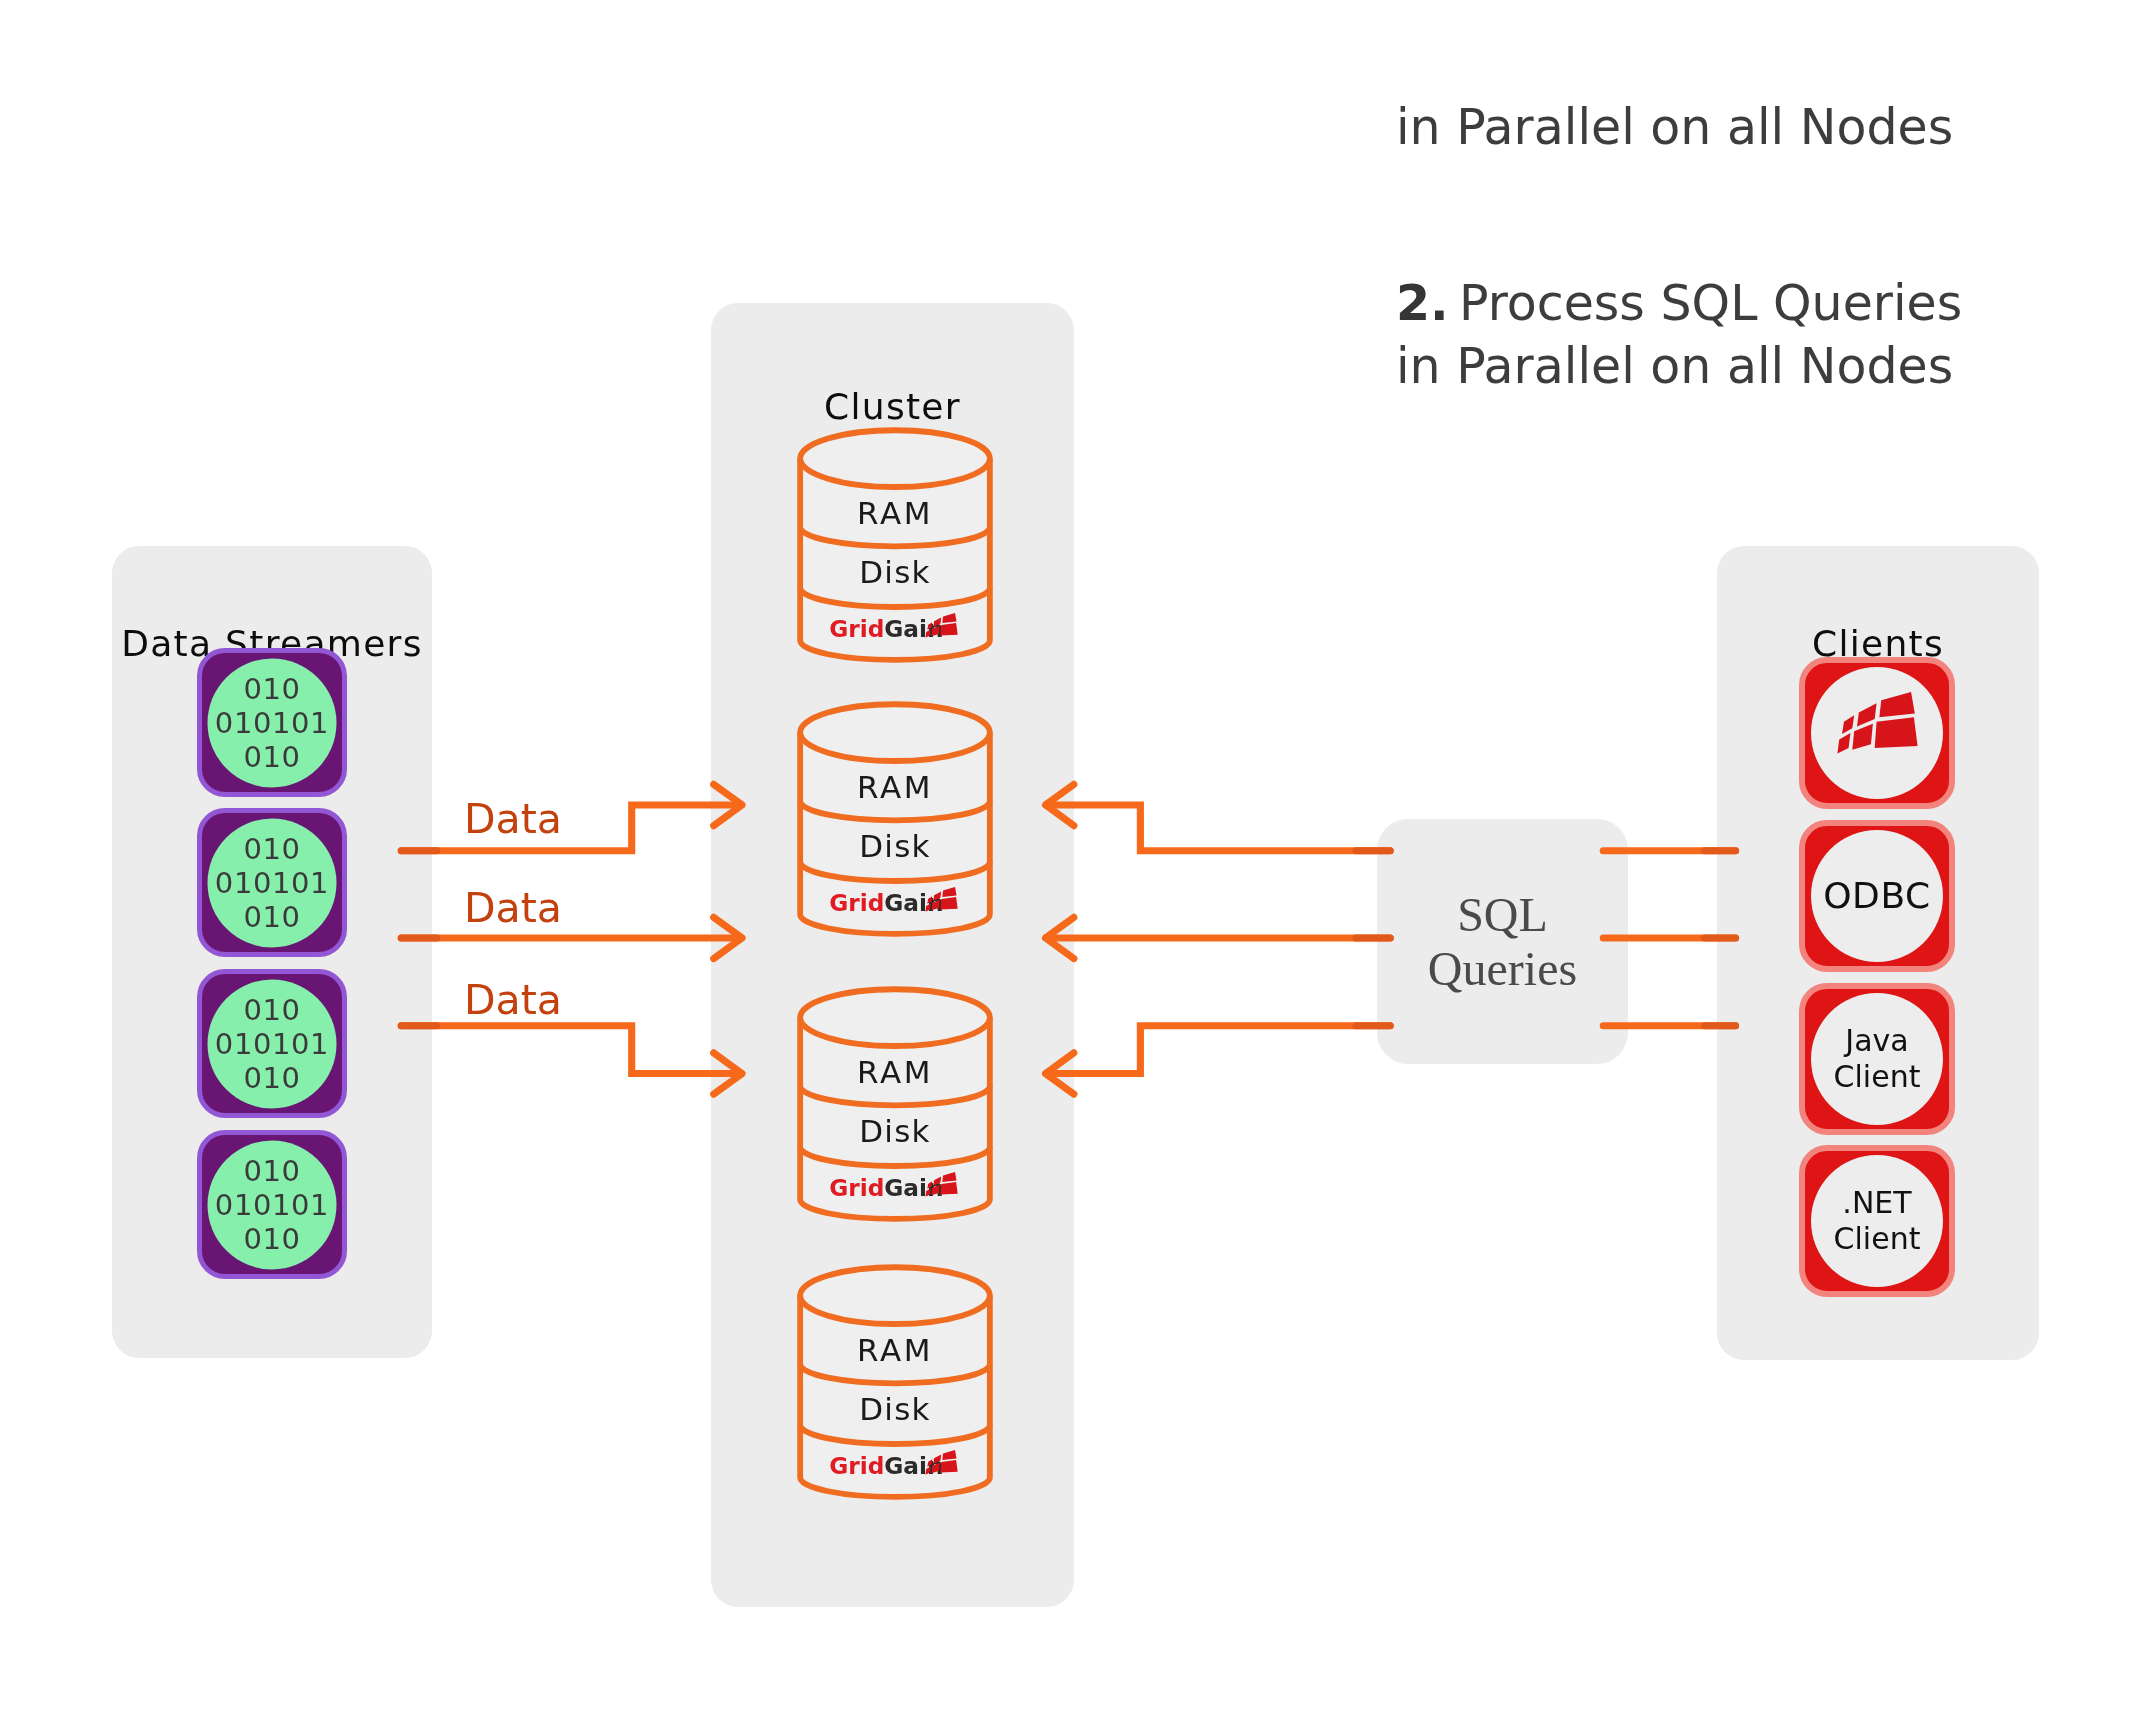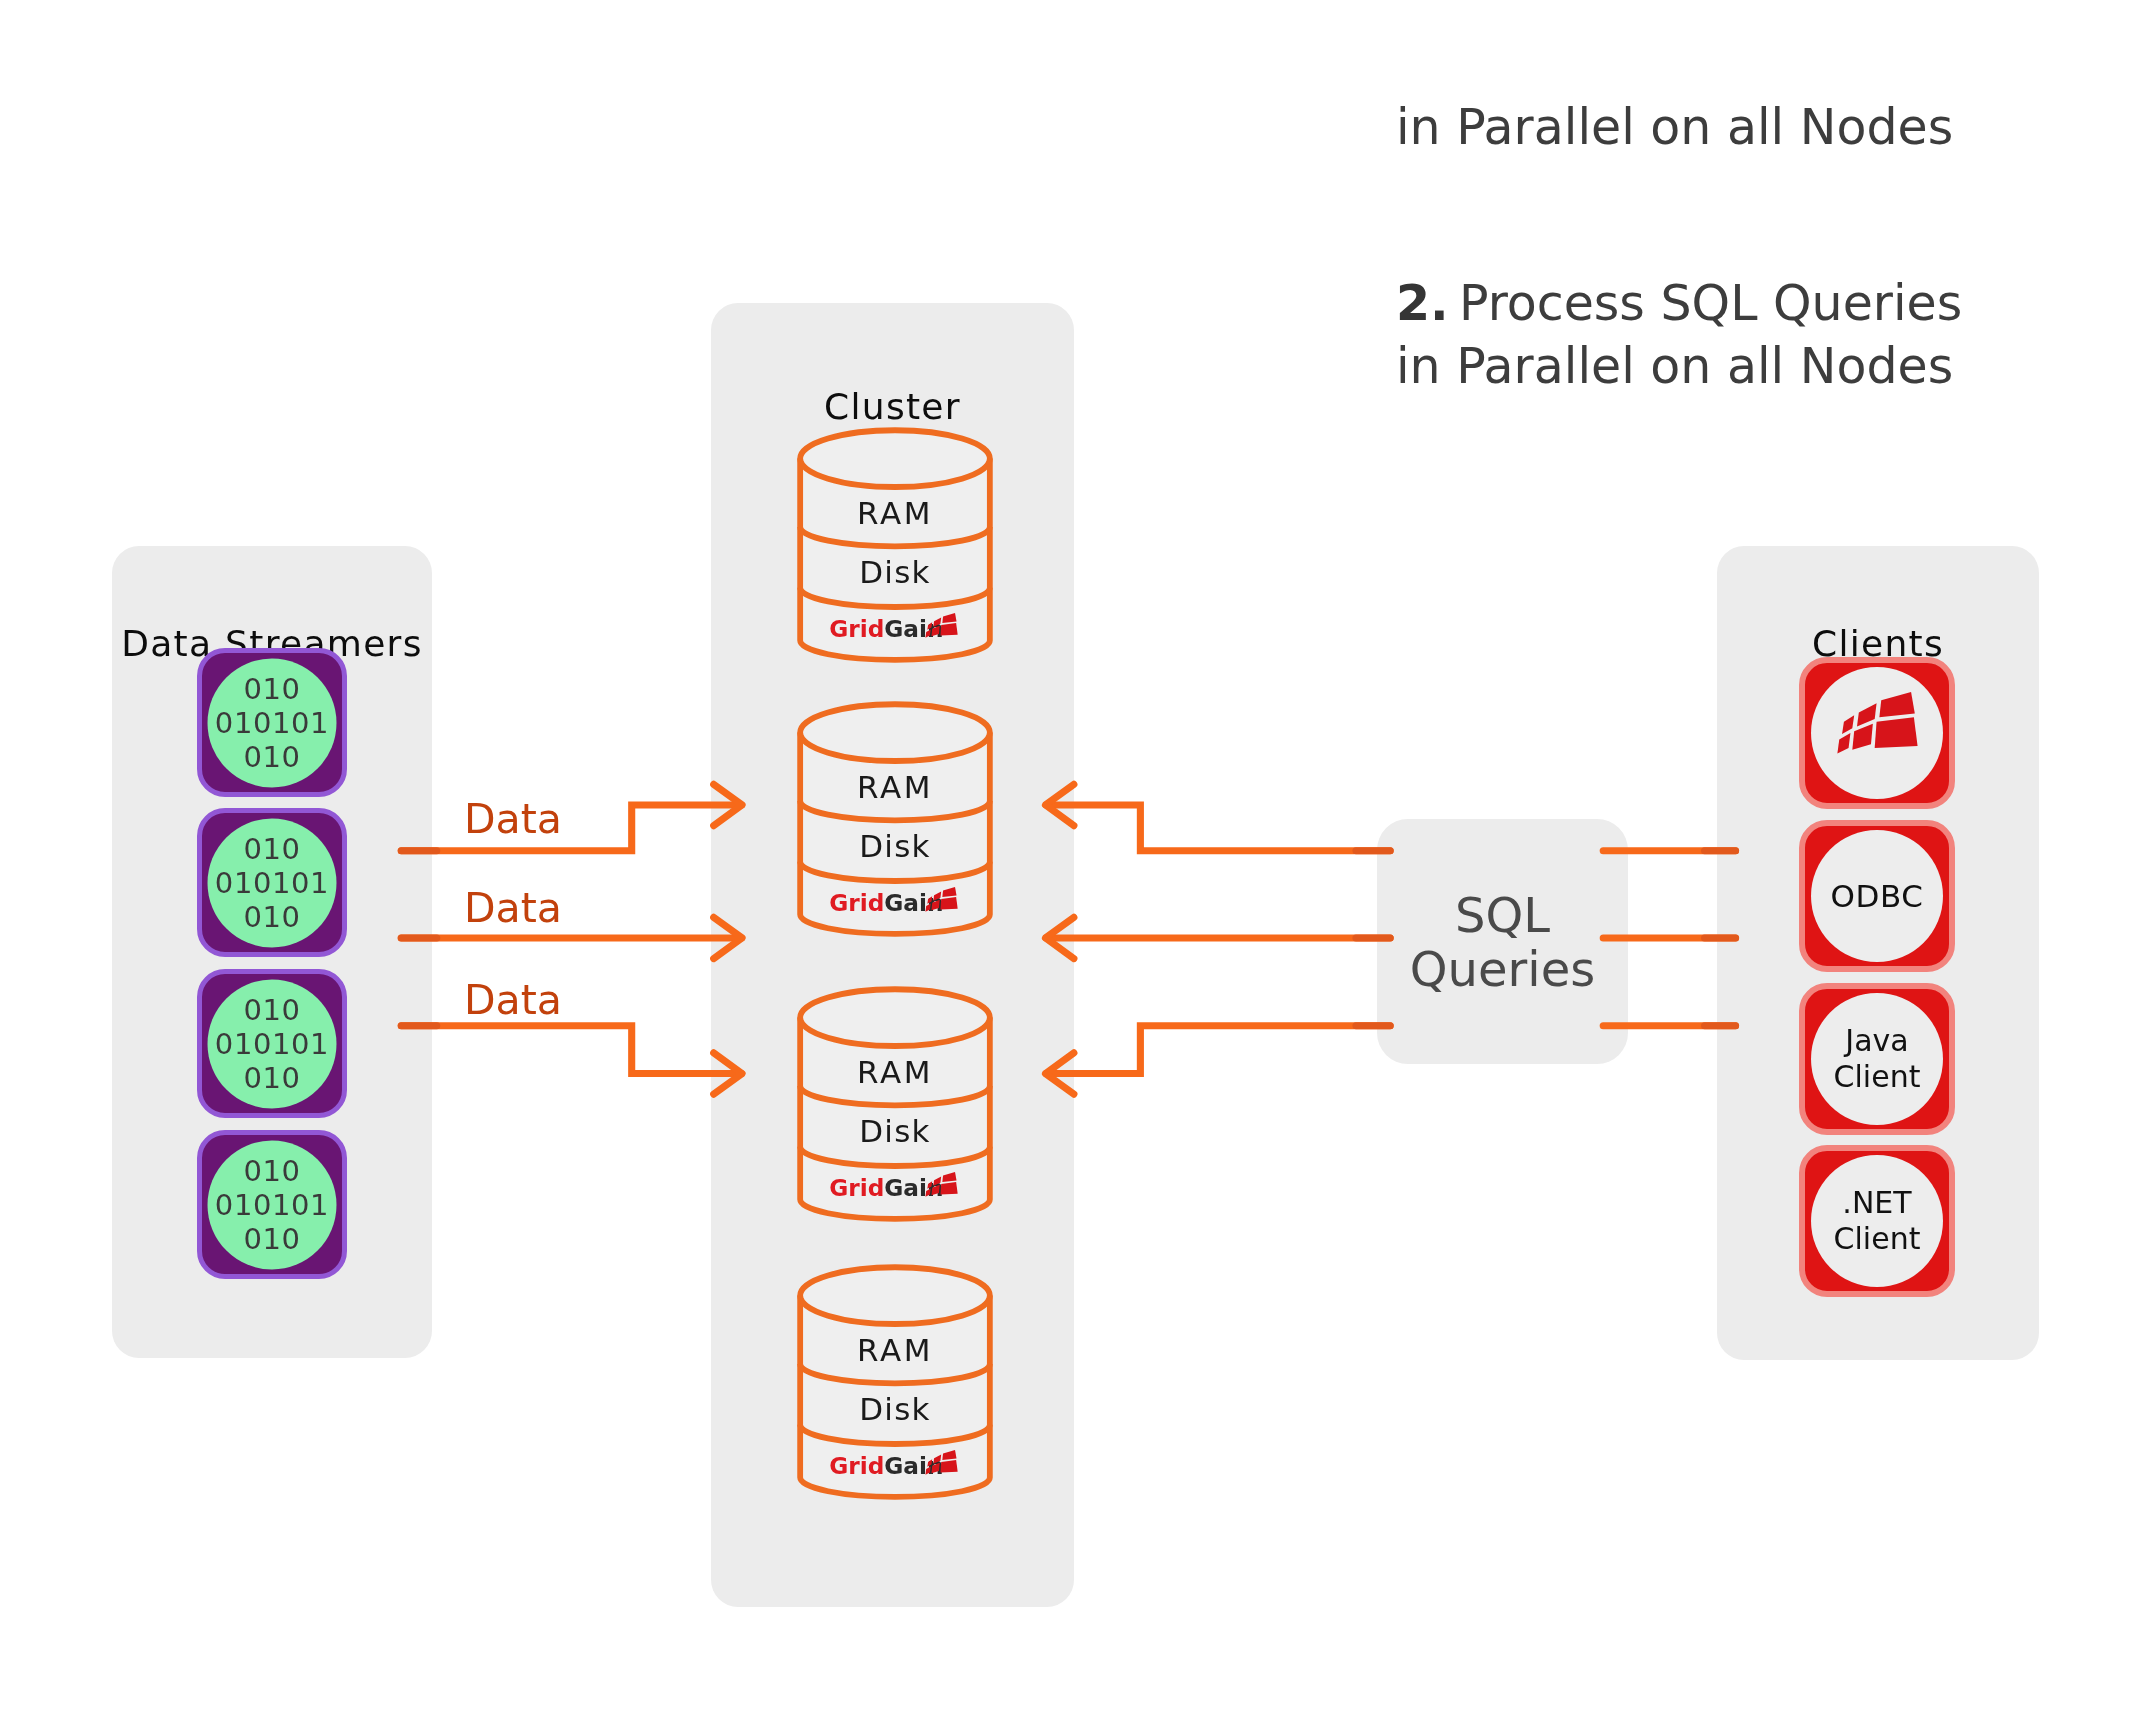--- a/index.html
+++ b/index.html
@@ -31,26 +31,26 @@
   .cbox{
     position:absolute;left:1799px;width:156px;height:152px;background:#df1414;
     border:6.5px solid #f2837d;border-radius:28px;box-sizing:border-box;
   }
   .ccircle{
     position:absolute;left:50%;top:50%;transform:translate(-50%,-50%);
     width:132px;height:132px;border-radius:50%;background:#ededed;
     display:flex;flex-direction:column;align-items:center;justify-content:center;
     color:#111111;font-size:30px;line-height:36px;text-align:center;
   }
-  .ccircle .odbc{font-size:31px;letter-spacing:0.6px;}
+  .ccircle .odbc{font-size:36px;letter-spacing:0.6px;}
   
   .sqlbox{
     position:absolute;left:1377px;top:819px;width:251px;height:245px;background:#ececec;
     border-radius:31px;display:flex;flex-direction:column;align-items:center;justify-content:center;
-    color:#4a4a4a;font-size:48px;line-height:54px;text-align:center;
+    color:#4a4a4a;font-size:48px;line-height:54px;text-align:center;font-family:Liberation Serif, serif;
   }
   
   .cyl{position:absolute;left:795px;width:200px;height:244px;}
   .cyl text{font-family:"DejaVu Sans","Liberation Sans",sans-serif;}
   
   .dlabel{position:absolute;left:464px;color:#c2410c;font-size:41px;line-height:41px;}
   
   .arrows{position:absolute;left:0;top:0;pointer-events:none;}
 </style>
 </head>

